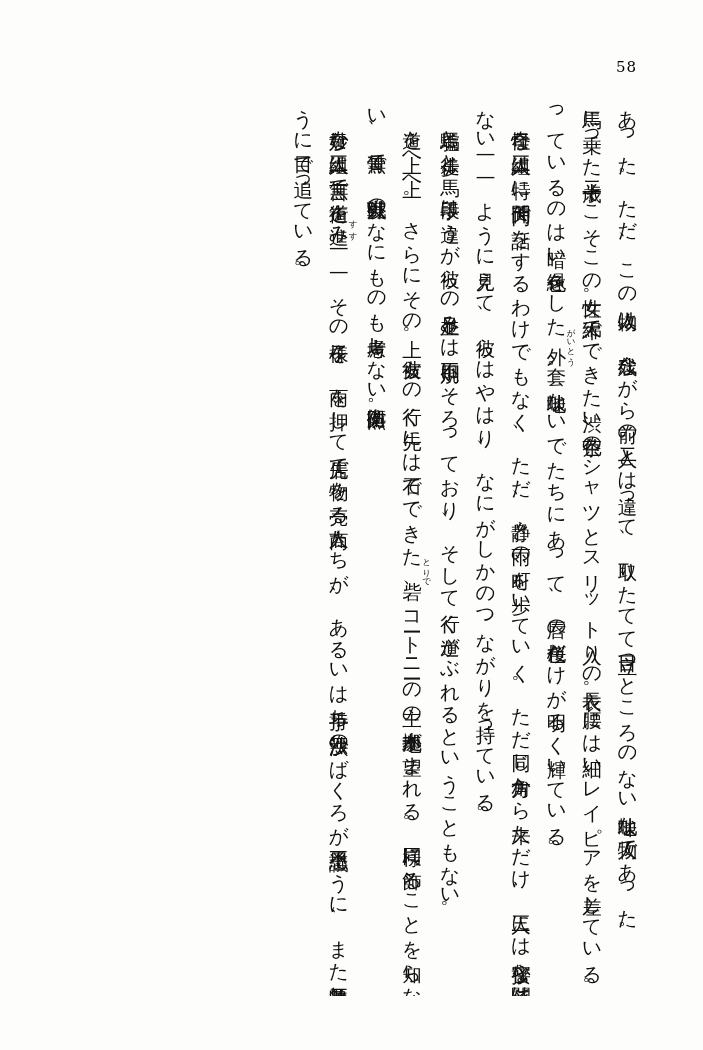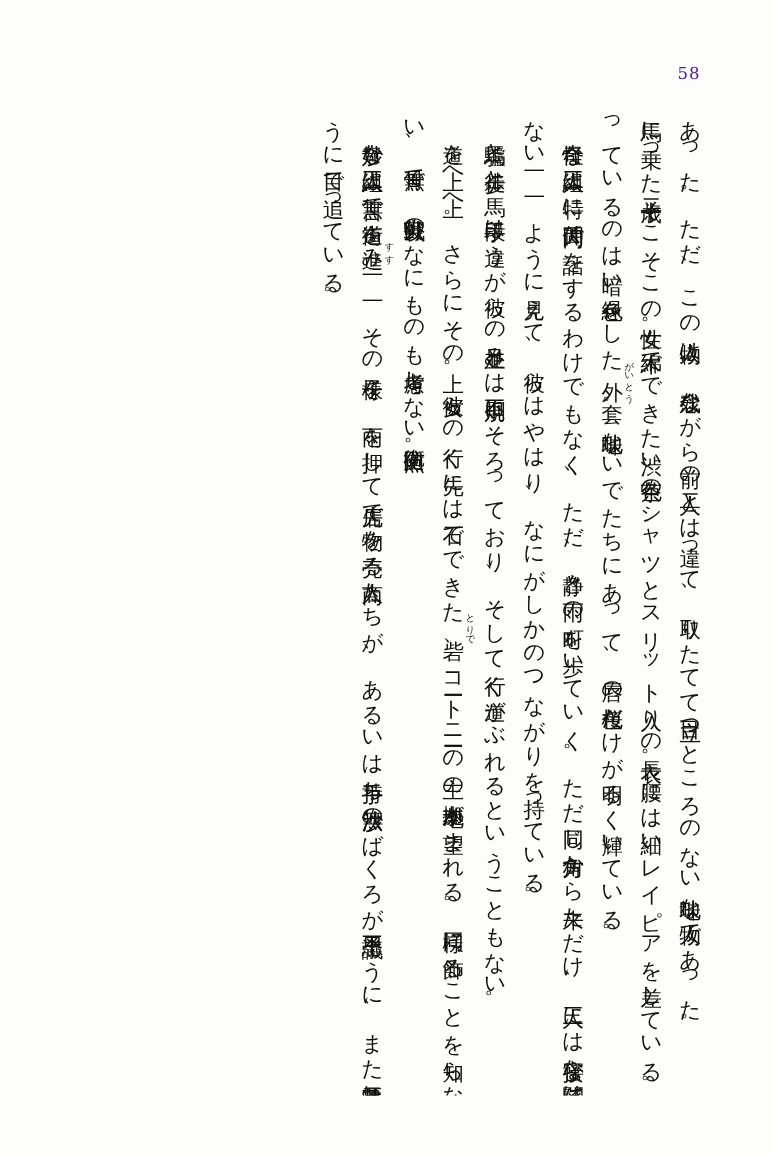--- a/index.html
+++ b/index.html
@@ -21,21 +21,21 @@
     height: 1050px;
     background: #fdfdfb;
   }
   
   #page-number {
     position: absolute;
     top: 58px;
     right: 66px;
     font-size: 15px;
     letter-spacing: 1px;
-    color: #4c1d95;
+    color: #000000;
     font-family: "DejaVu Serif", "Liberation Serif", serif;
   }
   
   #text-block {
     position: absolute;
     top: 96px;
     right: 58px;
     left: 58px;
     height: 900px;
     writing-mode: vertical-rl;

